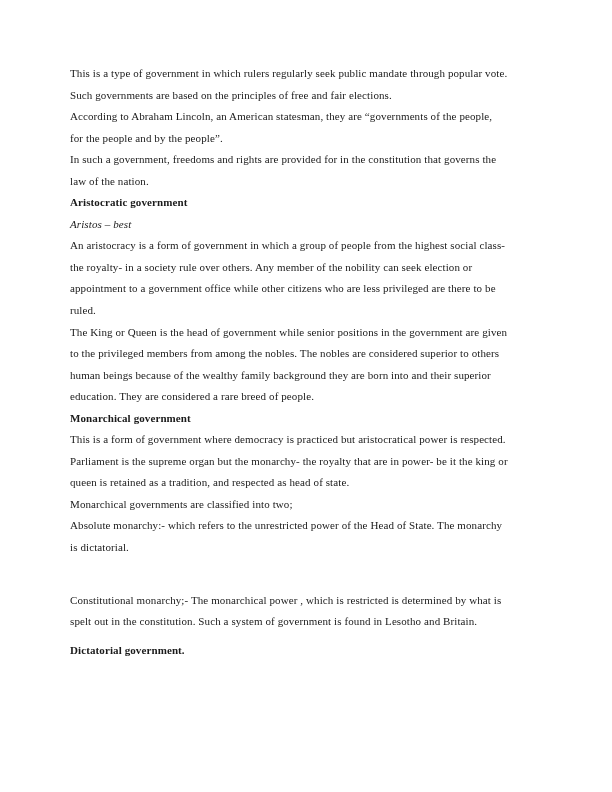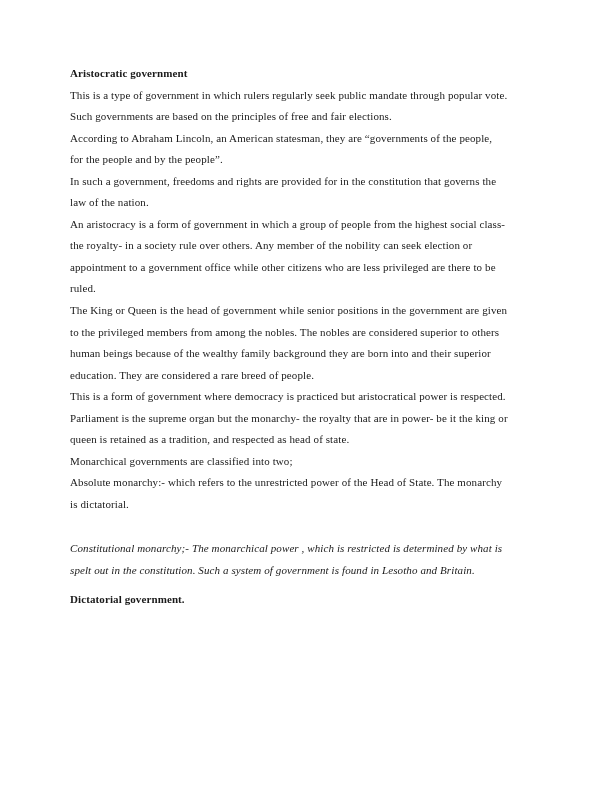--- a/index.html
+++ b/index.html
@@ -31,49 +31,51 @@
   }
   .block {
     margin: 0;
     white-space: pre;           
     font-size: 11px;
     line-height: 21.55px;
     letter-spacing: 0.1px;
   }
   .bold   { font-weight: bold; }
   .italic { font-style: italic; }
-  .gap-line  { margin-top: 23px; font-style: italic; }  
+  .gap-line  { margin-top: 31px; }  
   .gap-small { margin-top: 7px; font-family: Liberation Serif, serif; }      
 </style>
 </head>
 <body>
 
 <div class="page">
   <div class="content">
 
-    <div class="block bold">Aristocratic government</div>
-
     <div class="block">This is a type of government in which rulers regularly seek public mandate through popular vote.
 Such governments are based on the principles of free and fair elections.
 According to Abraham Lincoln, an American statesman, they are “governments of the people,
 for the people and by the people”.
 In such a government, freedoms and rights are provided for in the constitution that governs the
 law of the nation.</div>
 
+    <div class="block bold">Aristocratic government</div>
+
+    <div class="block italic">Aristos – best</div>
 
 
     <div class="block">An aristocracy is a form of government in which a group of people from the highest social class-
 the royalty- in a society rule over others. Any member of the nobility can seek election or
 appointment to a government office while other citizens who are less privileged are there to be
 ruled.
 The King or Queen is the head of government while senior positions in the government are given
 to the privileged members from among the nobles. The nobles are considered superior to others
 human beings because of the wealthy family background they are born into and their superior
 education. They are considered a rare breed of people.</div>
 
+    <div class="block bold">Monarchical government</div>
 
     <div class="block">This is a form of government where democracy is practiced but aristocratical power is respected.
 Parliament is the supreme organ but the monarchy- the royalty that are in power- be it the king or
 queen is retained as a tradition, and respected as head of state.
 Monarchical governments are classified into two;
 Absolute monarchy:- which refers to the unrestricted power of the Head of State. The monarchy
 is dictatorial.</div>
 
     <div class="block gap-line">Constitutional monarchy;- The monarchical power , which is restricted is determined by what is
 spelt out in the constitution. Such a system of government is found in Lesotho and Britain.</div>

